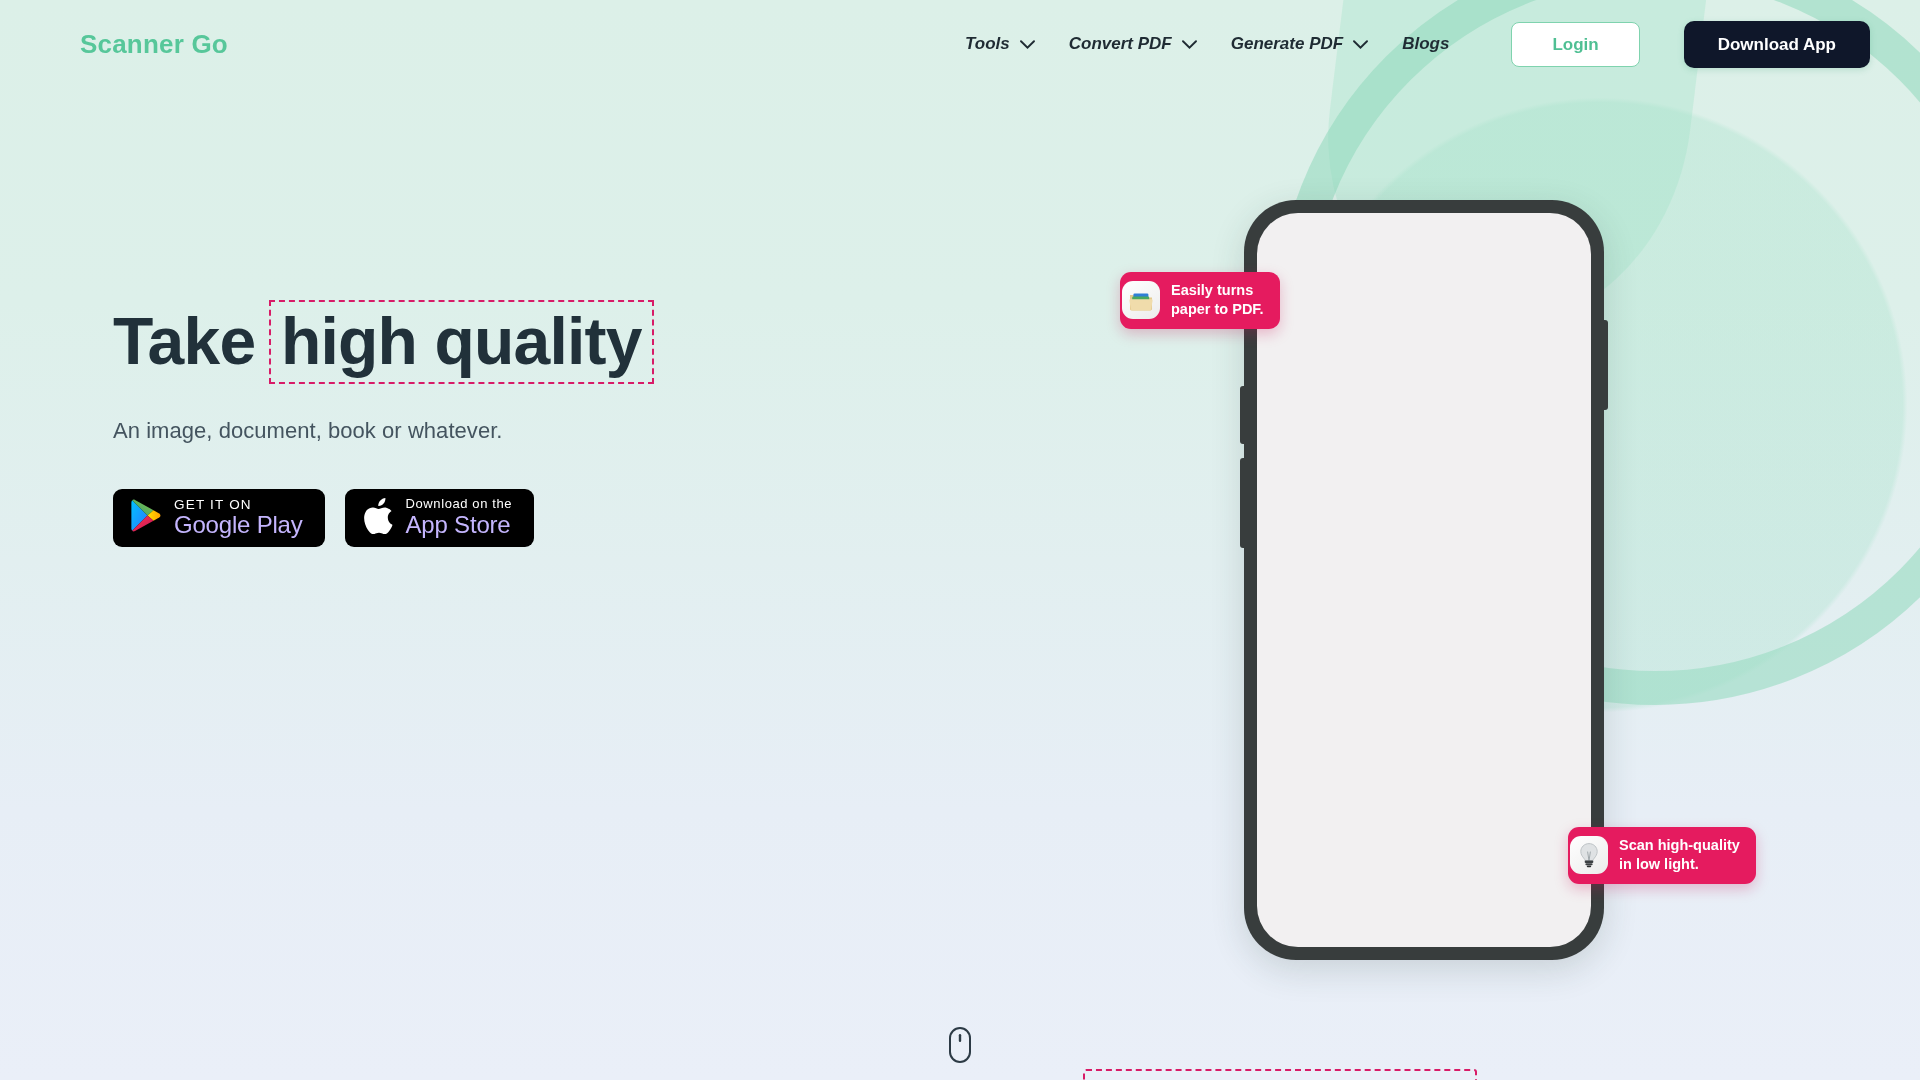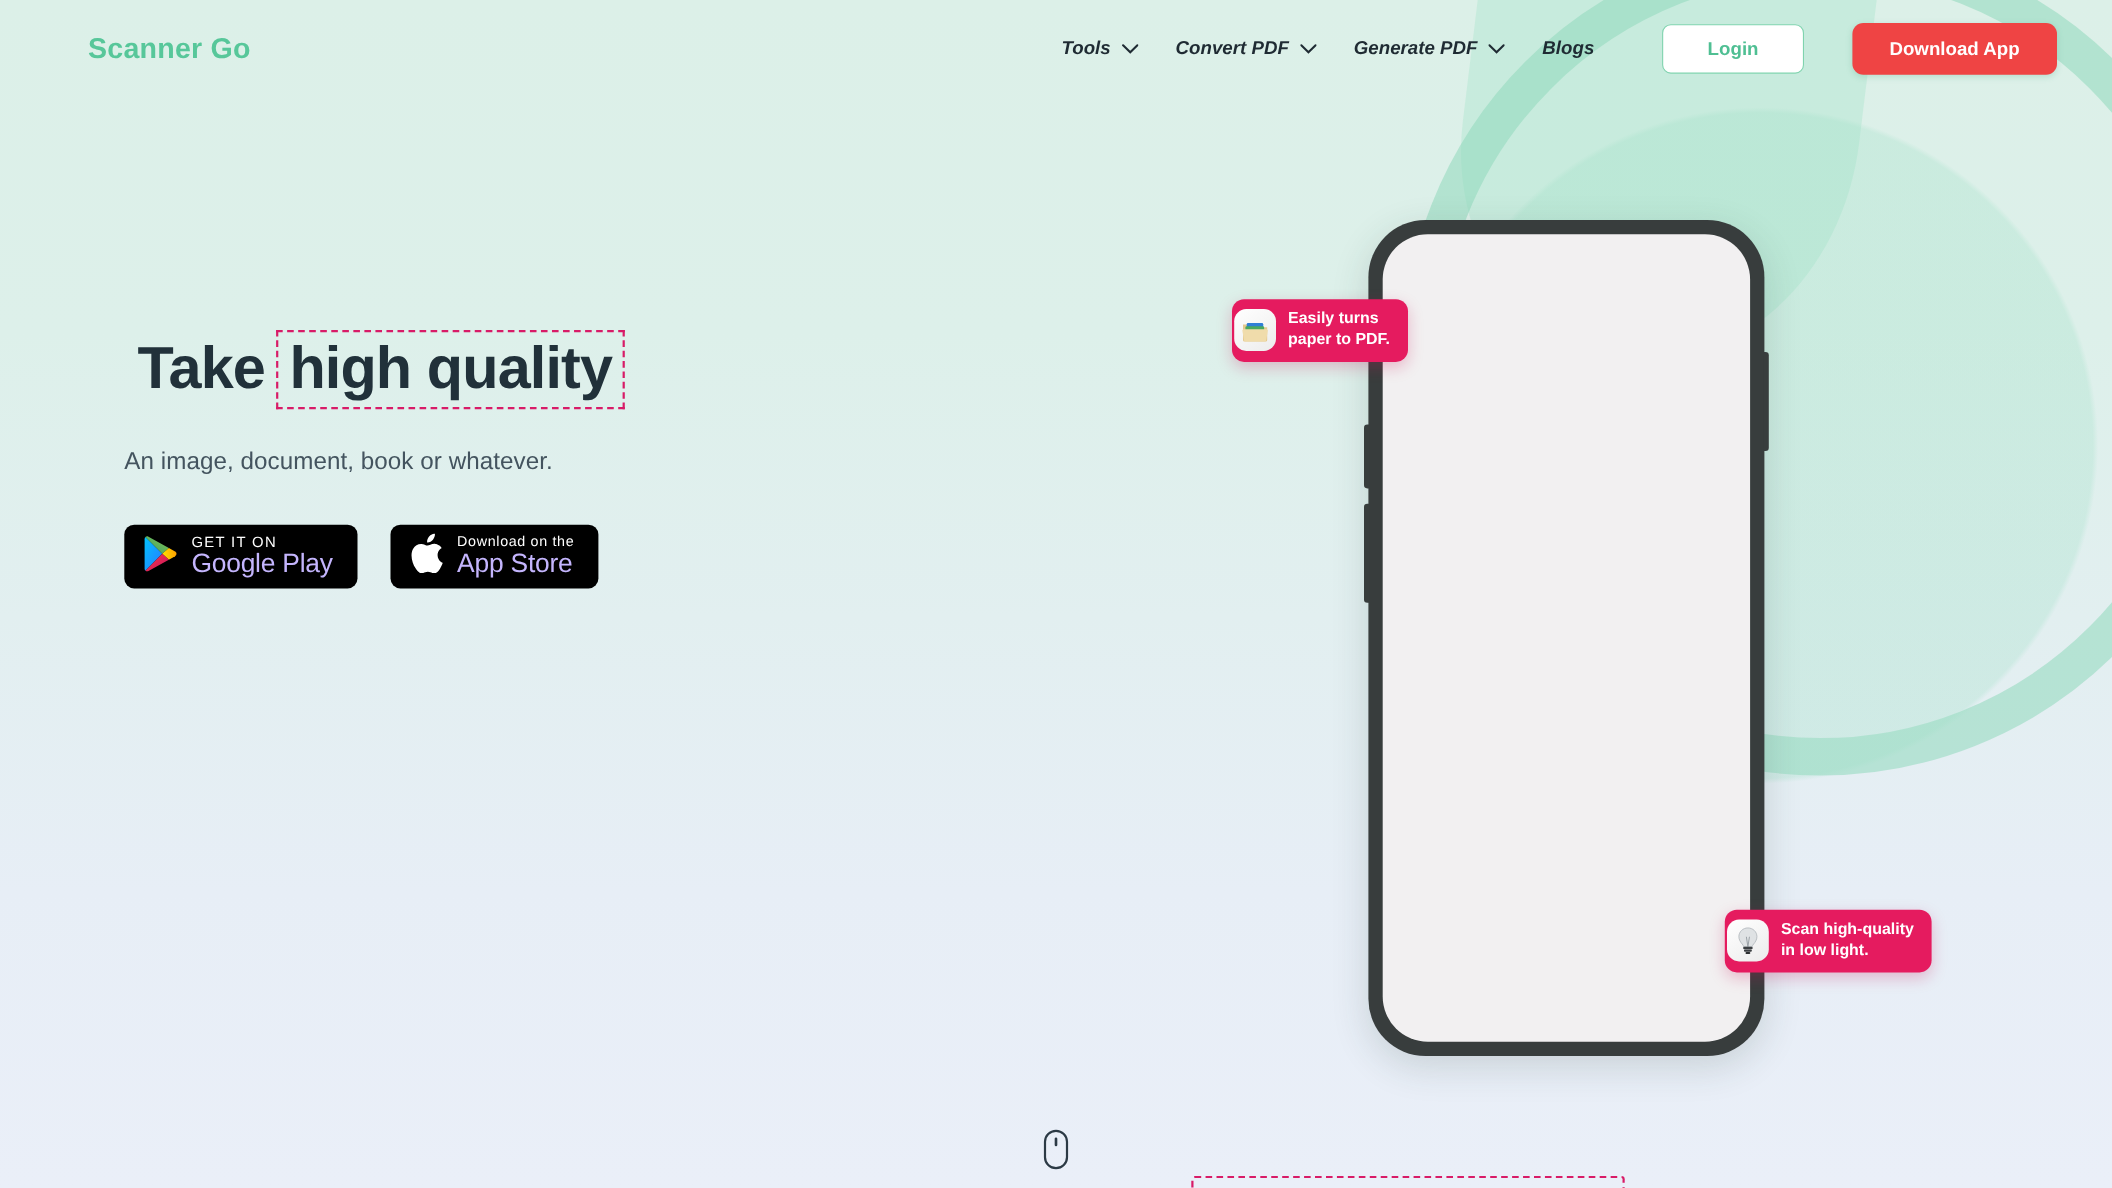--- a/index.html
+++ b/index.html
@@ -63,53 +63,52 @@
     background:#fff; color:#4fbf93;
     border:1.6px solid #7fd3ae;
     border-radius:8px;
     font-size:17px; font-weight:bold;
     padding:13px 40px;
     cursor:pointer;
     line-height:1;
   }
   .btn-download {
     margin-left:10px;
-    background:#ef4444; color:#fff;
+    background:#0f172a; color:#fff;
     border:none; border-radius:10px;
     font-size:17px; font-weight:bold;
     padding:15px 34px;
     cursor:pointer;
     line-height:1;
     box-shadow:0 2px 6px rgba(60,160,120,.22);
   }
 
   
   .hero-left {
     position:absolute; left:113px; top:300px; z-index:20;
   }
   h1.headline {
-    font-size:54px; line-height:1.17; font-weight:bold;
+    font-size:66px; line-height:1.17; font-weight:bold;
     color:#21313a; letter-spacing:-.8px;
     white-space:nowrap;
-    margin-left:12px;
   }
   .hl-box {
     display:inline-block;
     border:2px dashed #d81b67;
     padding:6px 10px 8px 10px;
     margin:0 -4px;
     line-height:1;
   }
   p.subtitle {
     margin-top:30px;
     font-size:22px; line-height:1.58;
     color:#44545f;
     letter-spacing:.05px;
   }
-  .store-row { margin-top:40px; display:flex; gap:30px; }
+  .store-row { margin-top:40px; display:flex; gap:20px; }
   .store-badge {
     background:#000; border-radius:9px;
     display:flex; align-items:center; gap:13px;
     padding:11px 22px 11px 18px;
     cursor:pointer;
     height:58px;
   }
   .store-badge .txt { display:flex; flex-direction:column; justify-content:center; }
   .store-badge .small {
     color:#fff; font-size:13px; letter-spacing:.6px; line-height:1.15;

